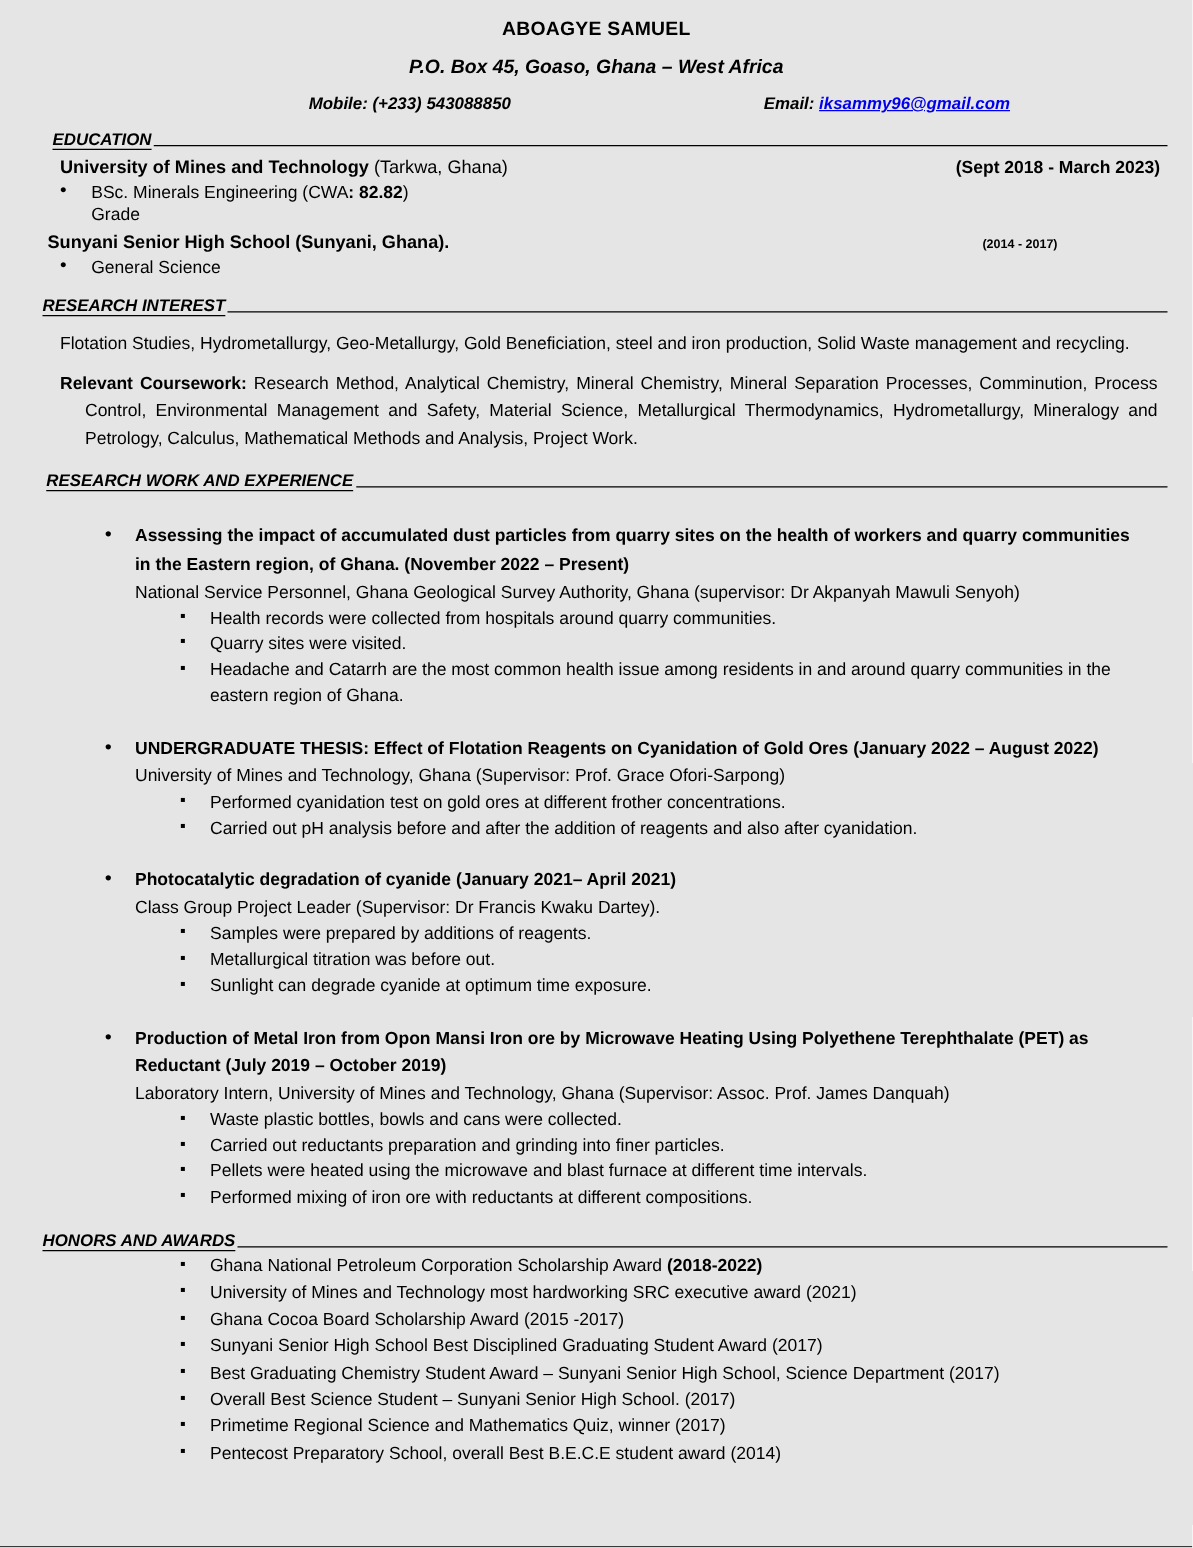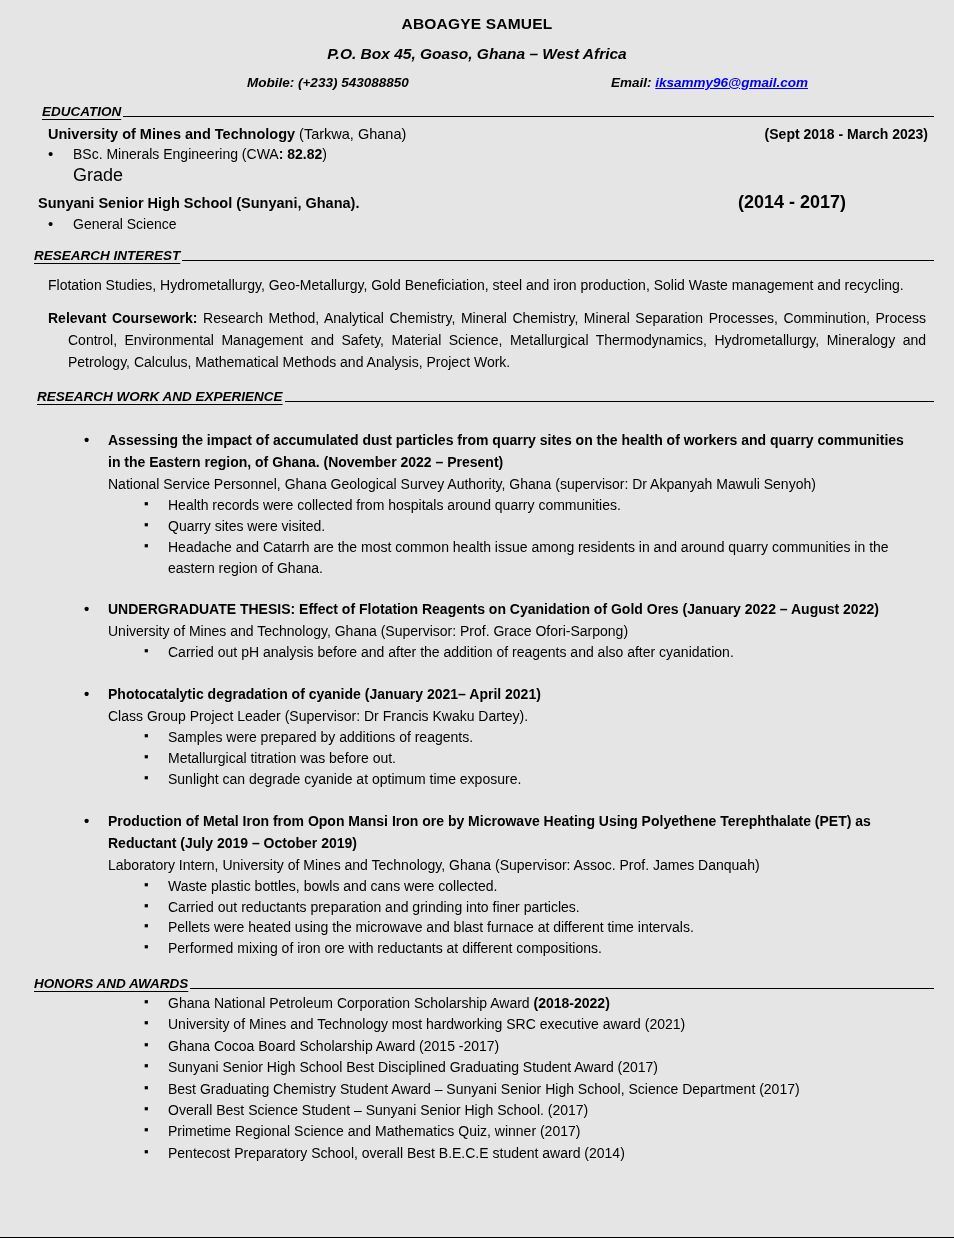--- a/index.html
+++ b/index.html
@@ -105,38 +105,38 @@
   }
   .edu-row .left { flex: 1 1 auto; }
   .edu-row .right { flex: 0 0 auto; text-align: right; white-space: nowrap; }
   .edu-school {
     padding-left: 28px;
     font-weight: bold;
     font-size: 14.5px;
   }
   .edu-school .plain { font-weight: normal; }
   .edu-date { font-weight: bold; font-size: 14px; padding-right: 6px; }
-  .edu-date2 { font-weight: bold; font-size: 18px; padding-right: 88px; }
+  .edu-date2 { font-weight: bold; font-size: 10px; padding-right: 88px; }
   .edu-grade-val { font-weight: normal; font-size: 14px; padding-right: 138px; }
   .edu-bullet {
     padding-left: 53px;
     position: relative;
     font-size: 14px;
   }
   .edu-bullet::before {
     content: "\2022";
     position: absolute;
     left: 28px;
     top: -1px;
     font-size: 15px;
   }
   .edu-bullet b { font-weight: bold; }
   .edu-sub {
     padding-left: 53px;
-    font-size: 18px;
+    font-size: 14px;
   }
   .edu-school2 {
     padding-left: 18px;
     font-weight: bold;
     font-size: 14.5px;
   }
 
   
   .ri-para {
     margin: 10px 0 0 0;
@@ -287,20 +287,21 @@
         <li> Health records were collected from hospitals around quarry communities.</li>
         <li>Quarry sites were visited.</li>
         <li>Headache and Catarrh are the most common health issue among residents in and around quarry communities in the eastern region of Ghana.</li>
       </ul>
     </div>
 
     <div class="exp-block">
       <div class="exp-title"><span>UNDERGRADUATE THESIS</span><span>: Effect of Flotation Reagents on Cyanidation of Gold Ores (January 2022 – August 2022)</span></div>
       <div class="exp-sub">University of Mines and Technology, Ghana (Supervisor: Prof. Grace Ofori-Sarpong)</div>
       <ul class="exp-list">
+        <li>Performed cyanidation test on gold ores at different frother concentrations.</li>
         <li>Carried out pH analysis before and after the addition of reagents and also after cyanidation.</li>
       </ul>
     </div>
 
     <div class="exp-block">
       <div class="exp-title"><span>Photocatalytic degradation of cyanide (January 2021– April 2021)</span><span class="reg"></span></div>
       <div class="exp-sub">Class Group Project Leader (Supervisor: Dr Francis Kwaku Dartey).</div>
       <ul class="exp-list">
         <li>Samples were prepared by additions of reagents.</li>
         <li>Metallurgical titration was before out.</li>

